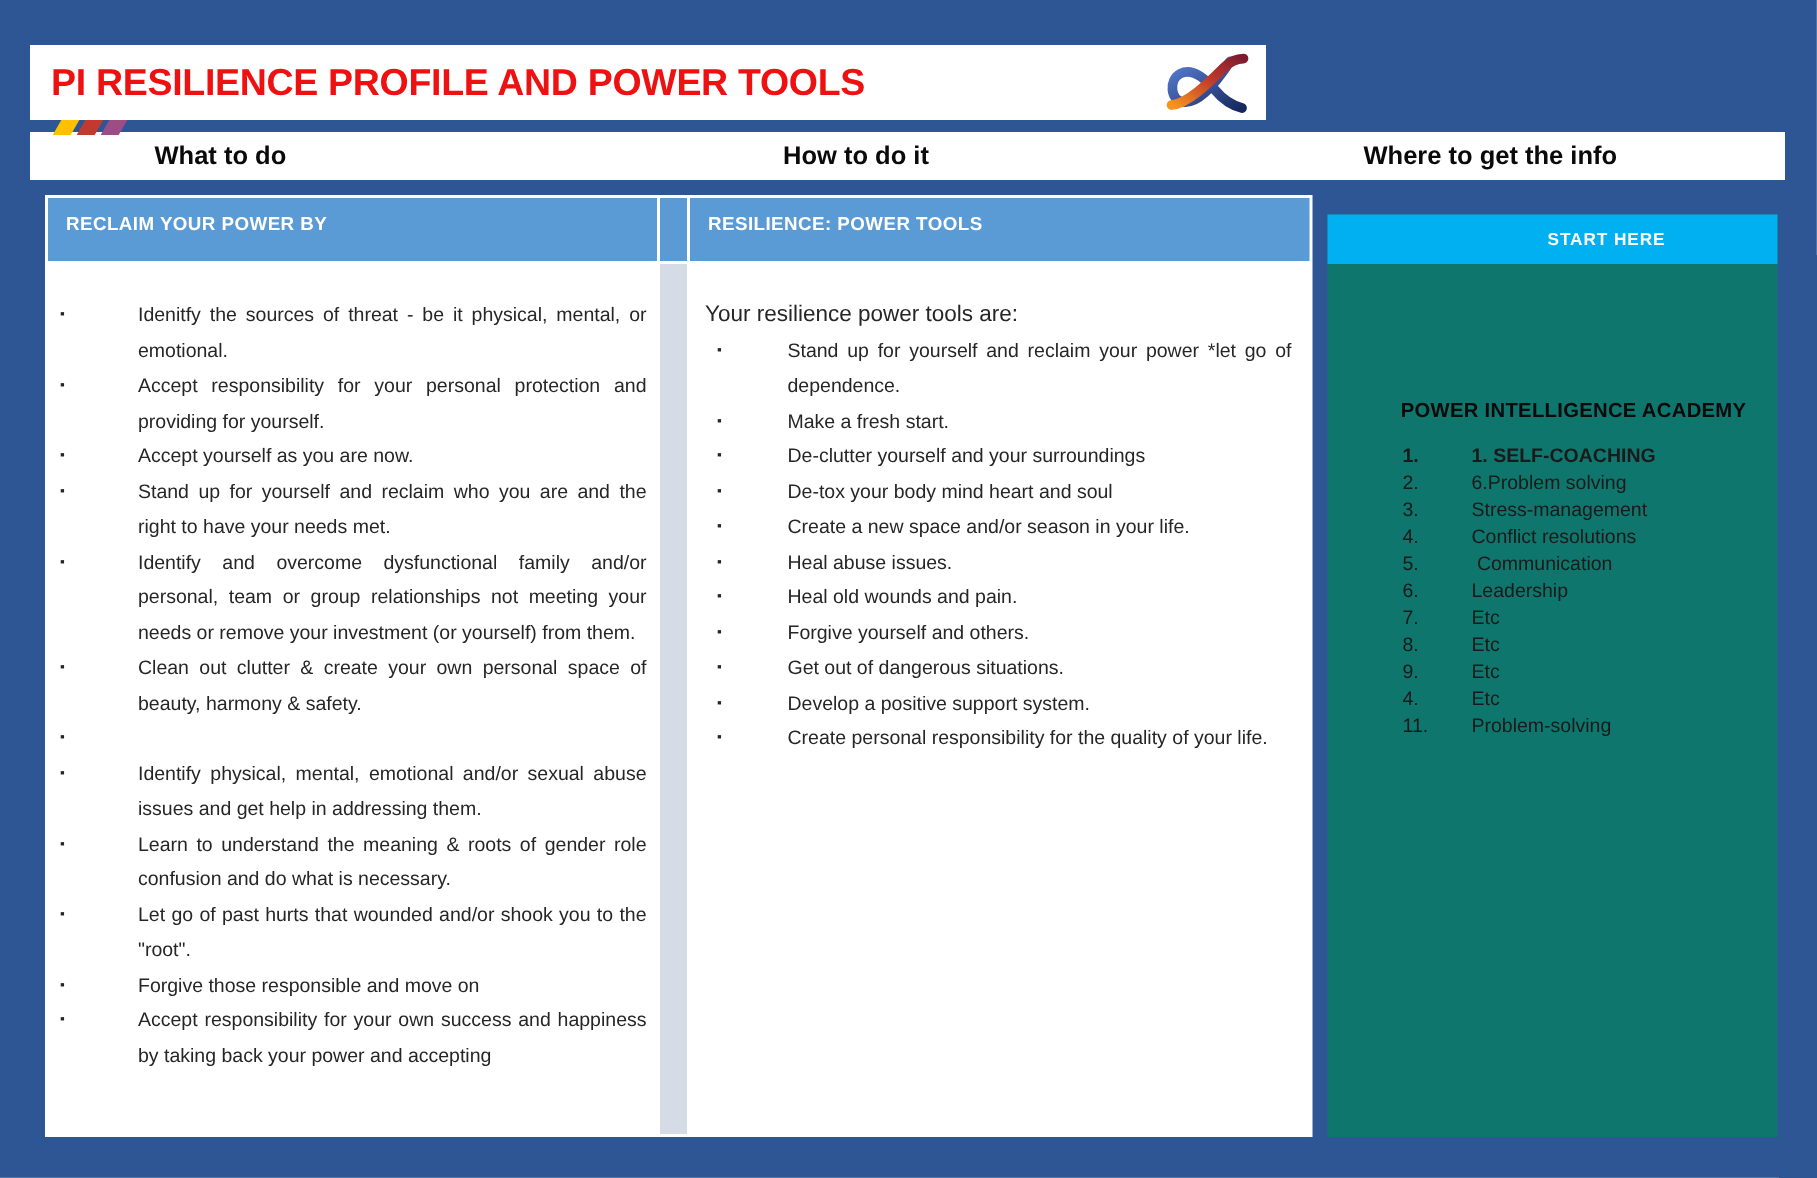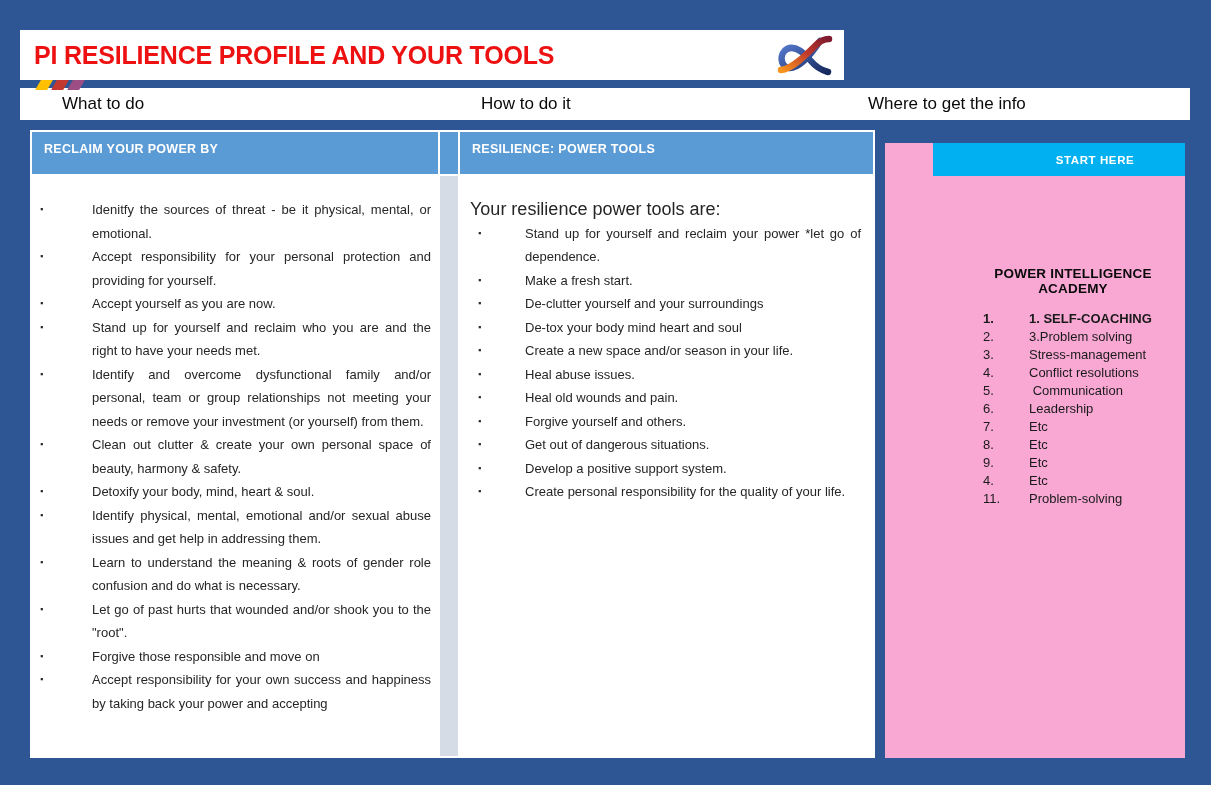--- a/index.html
+++ b/index.html
@@ -28,21 +28,21 @@
   .stripe.s2 { background:#C3392F; }
   .stripe.s3 { background:#9C4E84; }
 
   
   .band {
     position:absolute; left:20px; top:88px; width:1170px; height:32px;
     background:#ffffff;
   }
   .band-label {
     position:absolute; top:50%; transform:translateY(-50%);
-    font-size:17px; font-weight:normal; color:#0a0a0a; white-space:nowrap;
+    font-size:17px; font-weight:bold; color:#0a0a0a; white-space:nowrap;margin-left:41px;
   }
   .band-label.b1 { left:42px; }
   .band-label.b2 { left:461px; }
   .band-label.b3 { left:848px; }
 
   
   .main-left {
     position:absolute; left:30px; top:130px; width:845px; height:628px;
     background:#ffffff; padding:2px;
     display:grid; grid-template-columns:406px 18px 1fr; grid-template-rows:42px 1fr;
@@ -51,36 +51,35 @@
   .hdr-cell {
     background:#5B9BD5; color:#ffffff; font-weight:bold; font-size:12.5px;
     letter-spacing:0.3px; padding:10px 0 0 12px;
   }
   .hdr-spacer { background:#5B9BD5; }
   .body-spacer { background:#D6DCE5; }
   .content-cell { background:#ffffff; overflow:hidden; }
   .cc1 { padding:22px 0 0 0; }
   .cc2 { padding:22px 10px 0 10px; }
 
-  .intro-line { font-size:18px; color:#262626; line-height:23.5px; }
+  .intro-line { font-size:15px; color:#262626; line-height:23.5px; }
 
   ul.blist { list-style:none; font-size:13px; color:#262626; line-height:23.5px; }
   ul.blist li { display:grid; }
   .cc1 ul.blist li { grid-template-columns:50px 1fr; padding-right:7px; }
   .cc2 ul.blist li { grid-template-columns:45px 1fr; padding-right:2px; }
   .cc1 ul.blist .bullet { padding-left:8px; }
   .cc2 ul.blist .bullet { padding-left:8px; }
   ul.blist .bullet { font-size:9px; line-height:23.5px; color:#262626; }
   ul.blist .btxt { text-align:justify;margin-left:10px; }
 
   
   .main-right {
     position:absolute; left:885px; top:143px; width:300px; height:615px;
-    background:#f9a8d4;
-    padding-left:48px;
+    background:#0f766e;
   }
   .start-here {
     height:33px; background:#00B0F0; color:#ffffff; font-weight:bold;
     font-size:11.5px; letter-spacing:0.6px;
     display:flex; align-items:center; justify-content:center; padding-left:72px;
   }
   .right-body { padding-top:42px; }
   .academy-title {
     text-align:center; padding-left:28px; font-size:13.5px; font-weight:bold;
     color:#0a0a0a; letter-spacing:0.2px;margin-top:48px;
@@ -89,21 +88,21 @@
   .num-row { display:grid; grid-template-columns:46px 1fr; line-height:18px; }
   .num-row .num-label { white-space:pre-wrap; }
   .num-row.bold { font-weight:bold; }
 </style>
 </head>
 <body>
 
 <div id="stage">
 
   <div class="title-bar">
-    <div class="title-text">PI RESILIENCE PROFILE AND YOUR TOOLS</div>
+    <div class="title-text">PI RESILIENCE PROFILE AND POWER TOOLS</div>
     <svg class="logo" viewBox="0 0 62 44" aria-hidden="true">
       <defs>
         <linearGradient id="lgBlue" x1="0" y1="0" x2="1" y2="1">
           <stop offset="0" stop-color="#5A7FD6"></stop>
           <stop offset="1" stop-color="#16295E"></stop>
         </linearGradient>
         <linearGradient id="lgWarm" x1="0" y1="1" x2="1" y2="0">
           <stop offset="0" stop-color="#F7941D"></stop>
           <stop offset="0.55" stop-color="#C0392B"></stop>
           <stop offset="1" stop-color="#7E1B2E"></stop>
@@ -152,21 +151,20 @@
         <li>
             <span class="bullet">▪</span>
             <span class="btxt">Identify and overcome dysfunctional family and/or personal, team or group relationships not meeting your needs or remove your investment (or yourself) from them.</span>
           </li>
         <li>
             <span class="bullet">▪</span>
             <span class="btxt">Clean out clutter &amp; create your own personal space of beauty, harmony &amp; safety.</span>
           </li>
         <li>
             <span class="bullet">▪</span>
-            <span class="btxt">Detoxify your body, mind, heart &amp; soul.</span>
           </li>
         <li>
             <span class="bullet">▪</span>
             <span class="btxt">Identify physical, mental, emotional and/or sexual abuse issues and get help in addressing them.</span>
           </li>
         <li>
             <span class="bullet">▪</span>
             <span class="btxt">Learn to understand the meaning &amp; roots of gender role confusion and do what is necessary.</span>
           </li>
         <li>
@@ -241,21 +239,21 @@
     <div class="start-here">START HERE</div>
     <div class="right-body">
       <div class="academy-title">POWER INTELLIGENCE ACADEMY</div>
       <div class="num-list">
         <div class="num-row bold">
             <span class="num">1.</span>
             <span class="num-label">1. SELF-COACHING</span>
           </div>
         <div class="num-row">
             <span class="num">2.</span>
-            <span class="num-label">3.Problem solving</span>
+            <span class="num-label">6.Problem solving</span>
           </div>
         <div class="num-row">
             <span class="num">3.</span>
             <span class="num-label">Stress-management</span>
           </div>
         <div class="num-row">
             <span class="num">4.</span>
             <span class="num-label">Conflict resolutions</span>
           </div>
         <div class="num-row">

